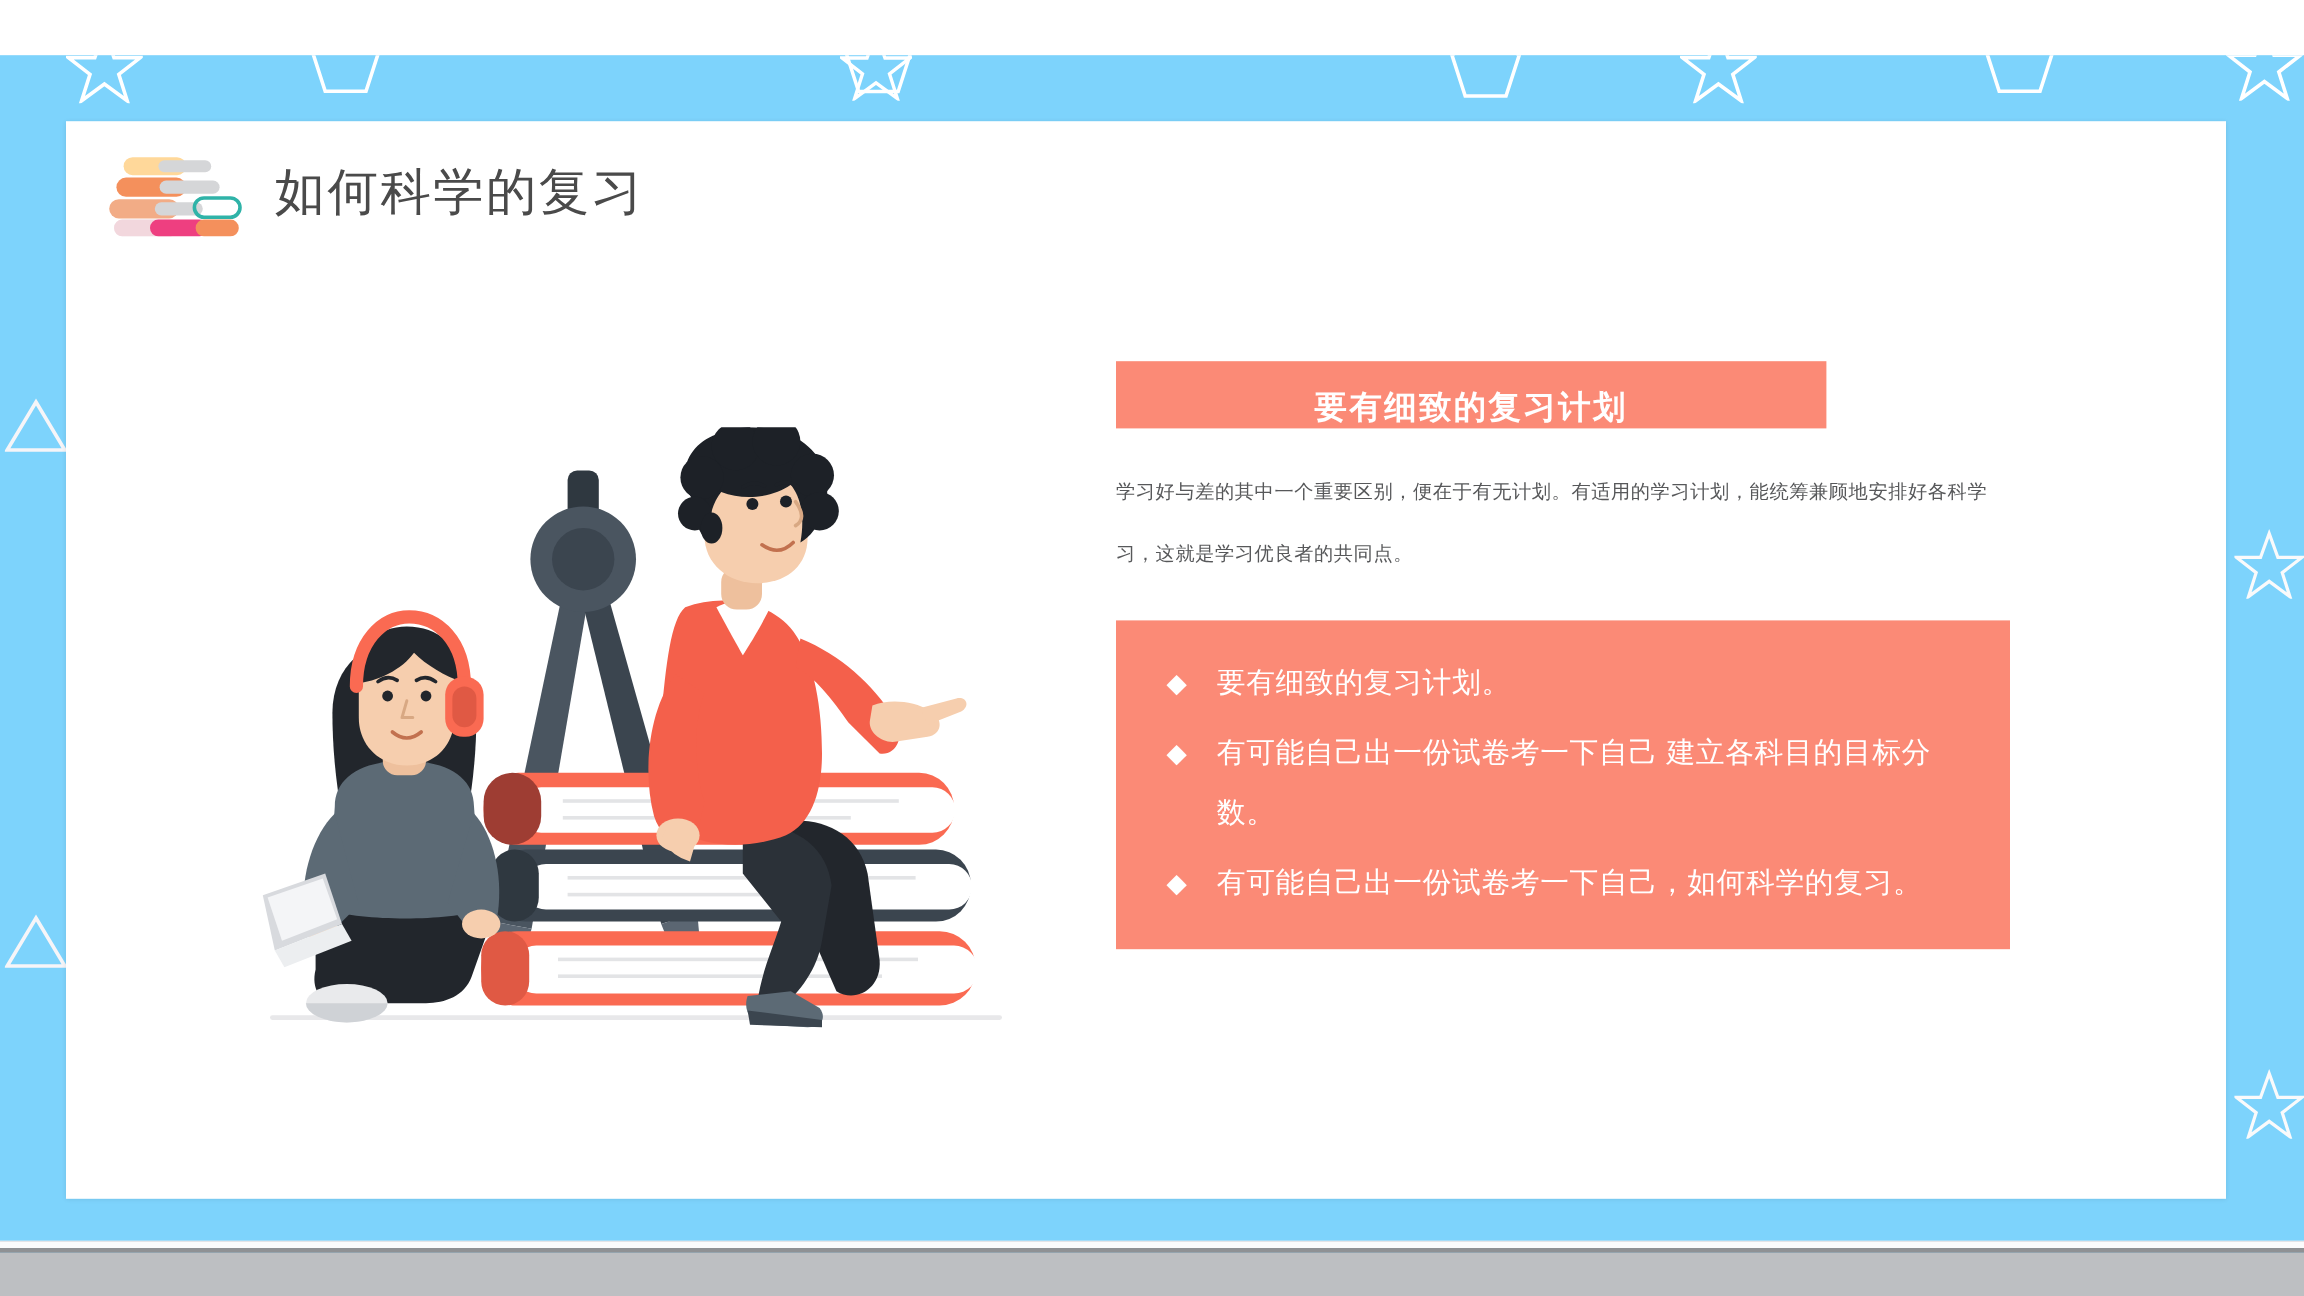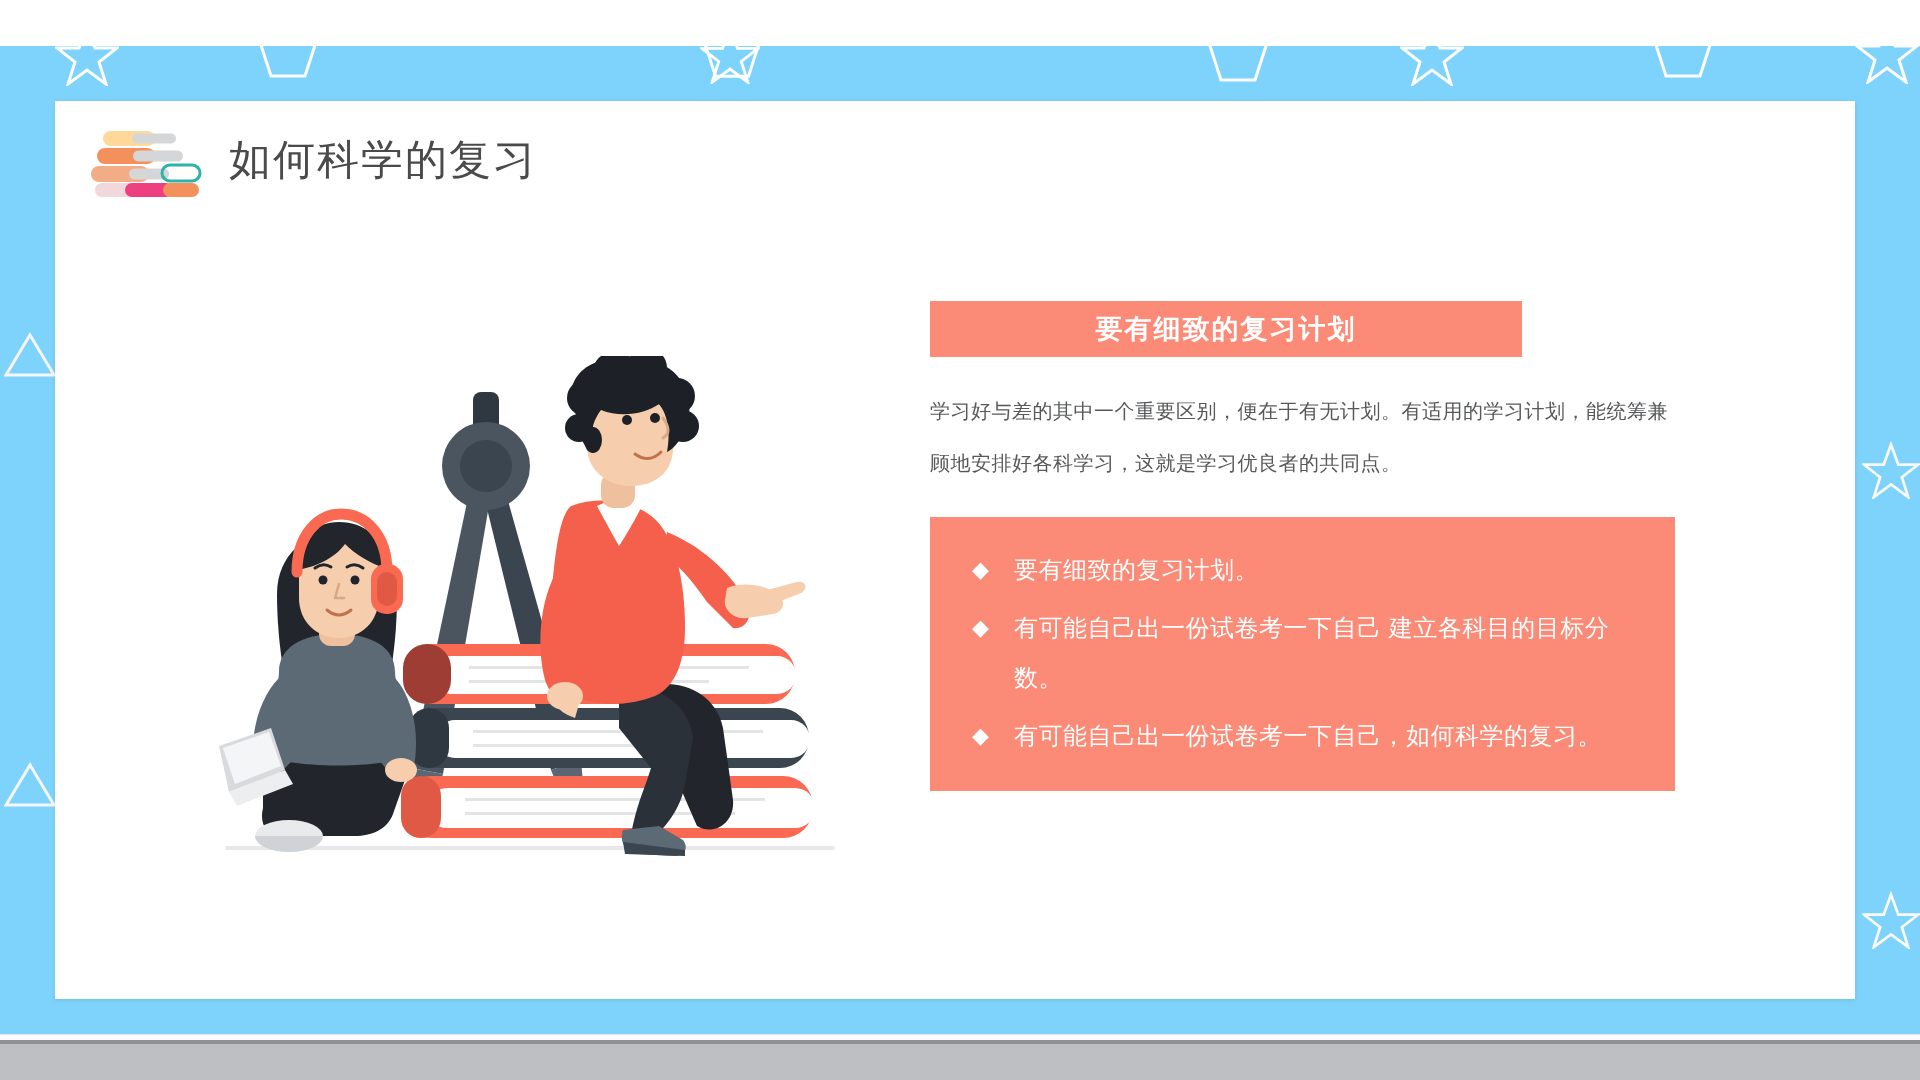--- a/index.html
+++ b/index.html
@@ -74,34 +74,34 @@
     left: 875px;
     top: 200px;
     width: 745px;
   }
 
   #section-banner {
     width: 592px;
     height: 56px;
     background: #fb8a76;
     display: flex;
-    align-items: center;
+    align-items: flex-end;
     justify-content: center;
   }
   #section-banner-text {
     color: #ffffff;
     font-size: 27px;
     font-weight: bold;
     letter-spacing: 2px;
   }
 
   #body-paragraph {
     margin-top: 28px;
     width: 740px;
-    font-size: 20px;
+    font-size: 16px;
     line-height: 52px;
     color: #57585a;
     letter-spacing: 0.5px;
   }
 
   #bullet-box {
     margin-top: 28px;
     width: 745px;
     background: #fb8a76;
     padding: 28px 0 30px 0;

